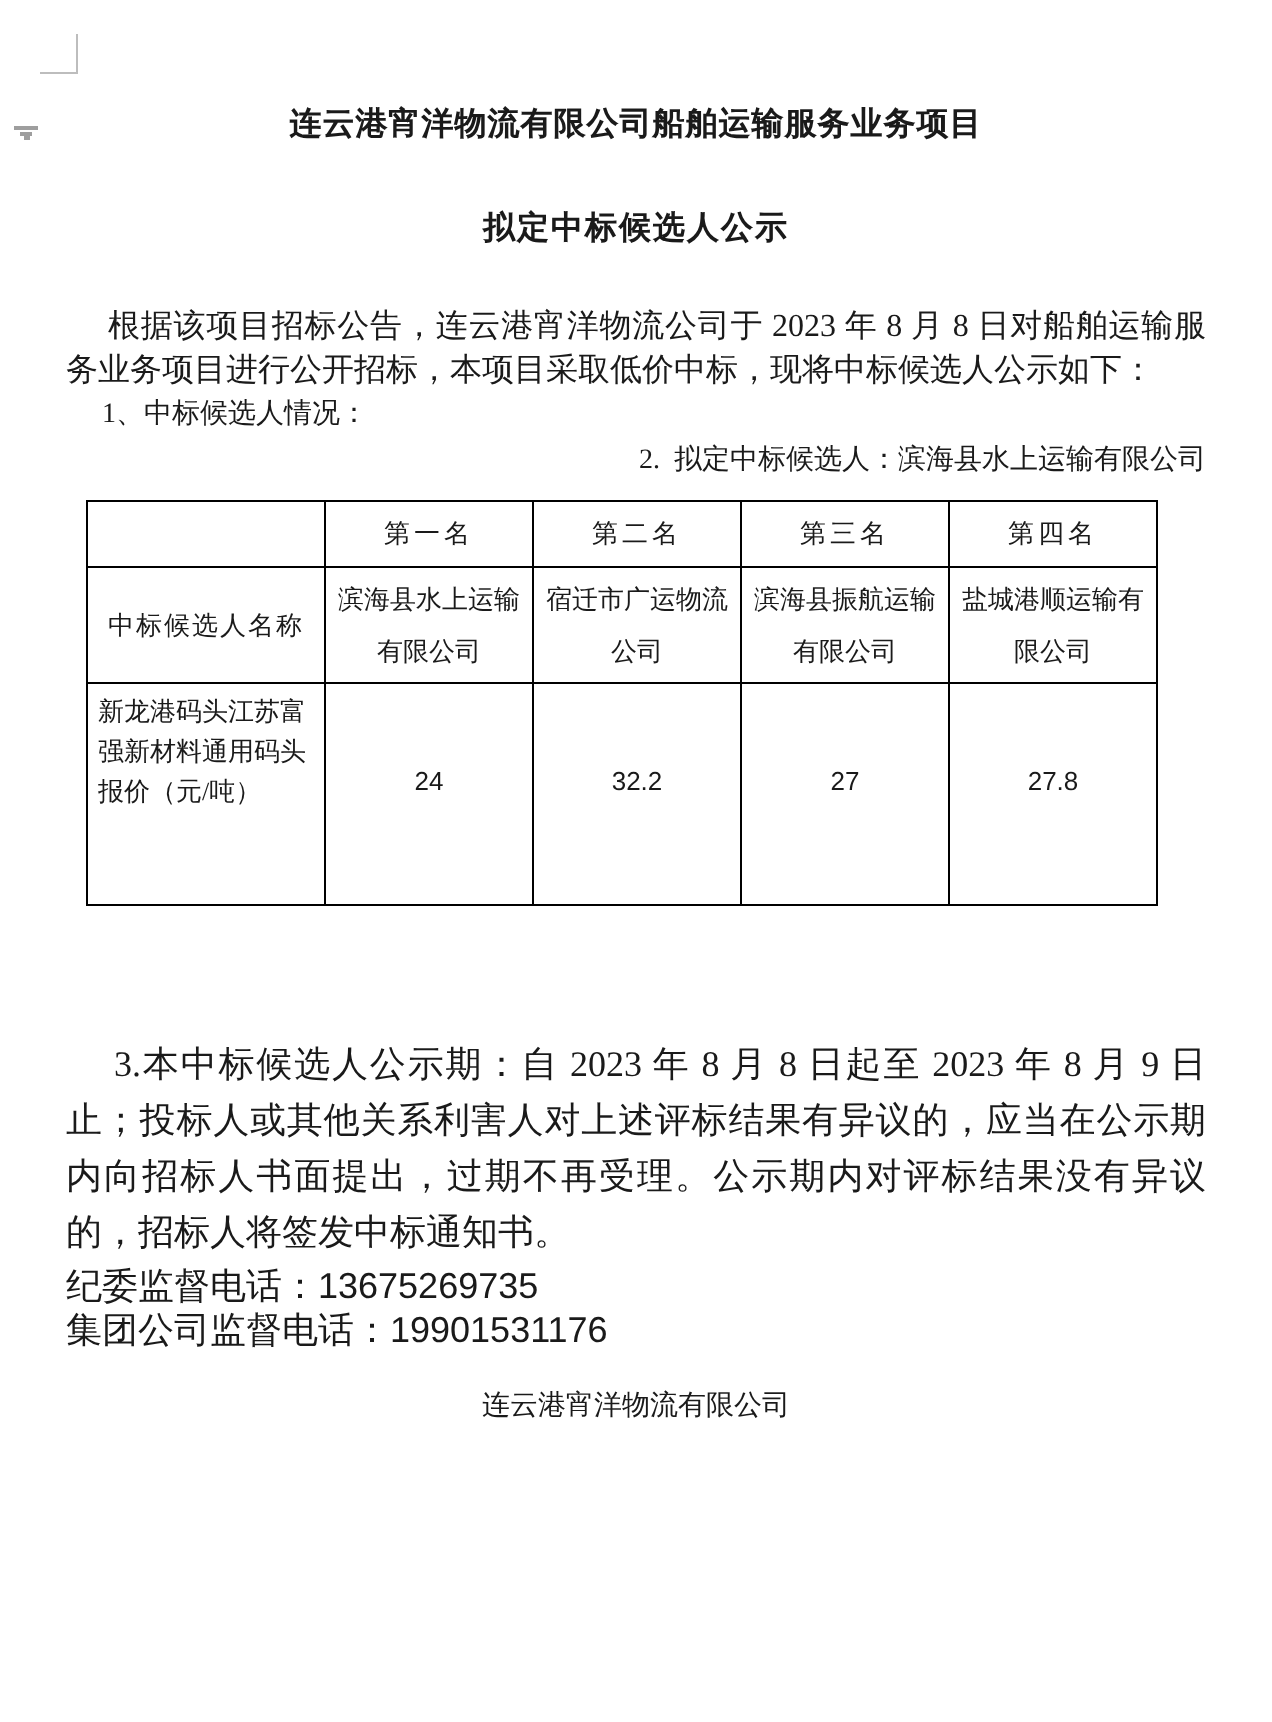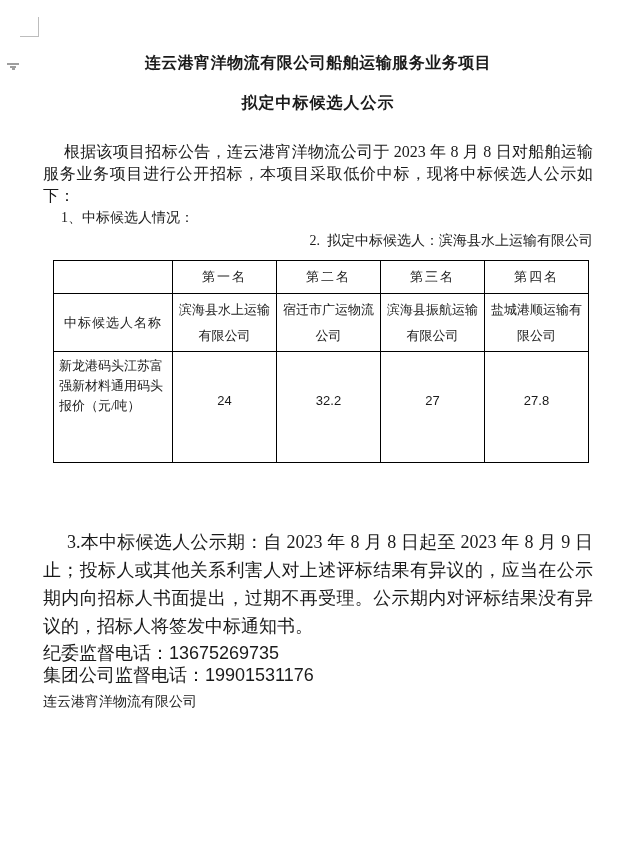--- a/index.html
+++ b/index.html
@@ -17,27 +17,27 @@
     width:18px;height:19px;
     border-right:1px solid #bdbdbd;
     border-bottom:1px solid #bdbdbd;
   }
   
   .margin-glyph{position:absolute;top:63px;left:7px;width:12px;height:8px;}
   .margin-glyph .b1{width:12px;height:2px;background:#9e9e9e;margin:0 auto;}
   .margin-glyph .b2{width:6px;height:2px;background:#9e9e9e;margin:1px auto 0;}
   .margin-glyph .b3{width:3px;height:2px;background:#9e9e9e;margin:0 auto;}
 
-  .content{padding:0 43px;}
+  .content{padding:0 33px;}
   .doc-title{
     padding-top:53px;text-align:center;
     font-size:16px;font-weight:700;line-height:20px;letter-spacing:.5px;
   }
   .doc-subtitle{
-    margin-top:20px;text-align:center;
+    margin-top:32px;text-align:center;
     font-size:16px;font-weight:700;line-height:20px;letter-spacing:1px;
   }
   .intro{
     margin-top:28px;font-size:16px;line-height:22px;
     text-indent:21px;text-align:justify;
   }
   .list-item{font-size:14px;line-height:22px;padding-left:18px;}
   .li2{margin-top:1px;text-align:right;}
 
   table.bid{
@@ -60,21 +60,21 @@
   }
   .r-p2 td.num{padding-bottom:14px;}
 
   .notice{
     margin-top:65px;font-size:18px;line-height:28px;
     text-align:justify;text-indent:24px;
   }
   .contact-block{margin-top:2px;}
   .contact{font-size:18px;line-height:22px;}
   .contact .digits{font-family:"Liberation Sans","DejaVu Sans",sans-serif;}
-  .signature{margin-top:4px;text-align:left;font-size:14px;line-height:24px;}
+  .signature{margin-top:16px;text-align:center;font-size:14px;line-height:24px;}
 </style>
 </head>
 <body>
 
 <div class="page">
 
   <div class="corner-mark"></div>
   <div class="margin-glyph">
     <div class="b1"></div>
       <div class="b2"></div>

